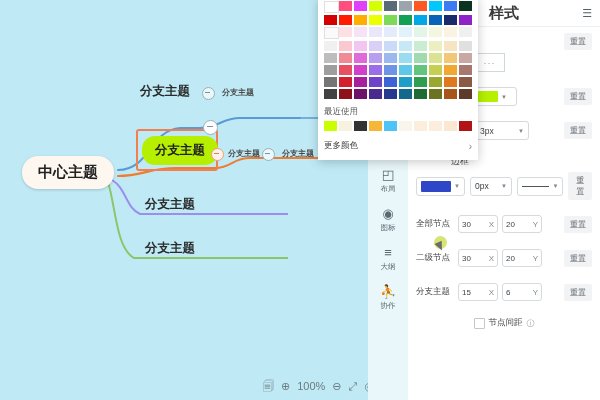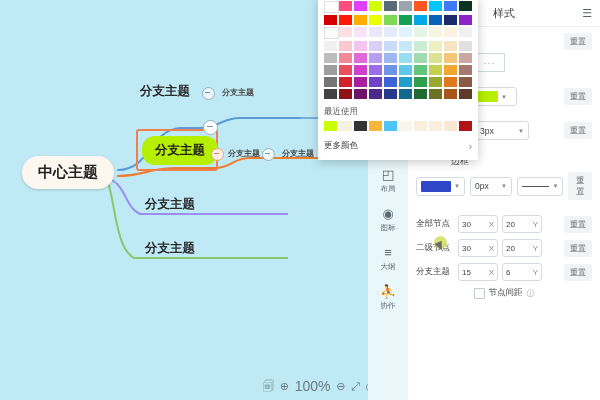--- a/index.html
+++ b/index.html
@@ -28,37 +28,37 @@
   .collapse.big{width:13px;height:13px;background:#fff;border-color:#9ab0b8;}
   .collapse.big:before{left:3px;top:5px;width:6px;}
   .collapse.orange{border-color:#f0a070;background:#fdf2ec;}
   .collapse.orange:before{background:#e08050;}
 
   
   #bottombar{position:absolute;left:255px;bottom:3px;width:145px;height:22px;
              display:flex;align-items:center;justify-content:space-between;
              padding:0 8px;box-sizing:border-box;}
   #bottombar .tb{color:#6a7a80;font-size:11px;line-height:1;cursor:pointer;}
-  #bottombar .zl{font-size:14px;color:#6a7a80;}
+  #bottombar .zl{font-size:11px;color:#6a7a80;}
 
   
   #rail{position:absolute;left:368px;top:0;width:40px;height:400px;
         background:#e9f7fb;display:flex;flex-direction:column;align-items:center;
         padding-top:168px;box-sizing:border-box;}
   .rail-item{width:40px;margin-bottom:13px;display:flex;flex-direction:column;
              align-items:center;cursor:pointer;}
   .rail-ico{font-size:13px;color:#5a6a72;line-height:14px;height:14px;}
   .rail-txt{font-size:7.5px;color:#5a6a72;margin-top:2px;}
 
   
   #panel{position:absolute;left:408px;top:0;width:192px;height:400px;
          background:#fff;box-sizing:border-box;}
   #panel-head{height:26px;display:flex;align-items:center;justify-content:center;
               position:relative;border-bottom:1px solid #eceff1;}
-  #panel-head .ttl{font-size:11px;color:#3a3a3a;font-weight:normal;}
+  #panel-head .ttl{font-size:15px;color:#3a3a3a;font-weight:bold;}
   #panel-head .rico{position:absolute;right:8px;font-size:11px;color:#55606a;}
 
   .sec{padding:6px 8px 2px 8px;}
   .sec-ttl{font-size:9px;color:#555;margin-bottom:4px;margin-left:35px;}
   .row{display:flex;align-items:center;gap:5px;margin-bottom:7px;}
 
   .shape{width:31px;height:19px;border:1px solid #cfd8dc;background:#fff;box-sizing:border-box;}
   .shape.round-l{border-radius:10px 0 0 10px;border-color:#f0a070;}
   .shape.rect{border-color:#9ab8c2;}
   .shape.ellipse{border-radius:50%;border-color:#9cc2ae;}
@@ -75,21 +75,21 @@
   .ctl .cv{flex:1;}
   .ctl .car{font-size:6px;color:#888;margin-left:3px;}
 
   .sw{width:30px;height:11px;border-radius:1px;}
   .numbox{width:42px;justify-content:space-between;}
   .spin{display:flex;flex-direction:column;line-height:4px;font-size:5px;color:#888;}
   .selbox{width:54px;}
   .linebox{width:60px;}
   .line-prev{flex:1;height:1px;background:#555;}
 
-  .nsrow{display:flex;align-items:center;gap:4px;margin-bottom:6px;}
+  .nsrow{display:flex;align-items:center;gap:4px;margin-bottom:16px;}
   .nslab{font-size:8.5px;color:#444;width:38px;}
   .nsin{border:1px solid #d4dade;border-radius:3px;height:18px;width:40px;
         box-sizing:border-box;display:flex;align-items:center;padding:0 3px;
         justify-content:space-between;font-size:8px;color:#444;background:#fff;}
   .nsin .ax{color:#888;}
 
   .applyrow{display:flex;align-items:center;justify-content:center;gap:4px;margin-top:6px;}
   .cbx{width:9px;height:9px;border:1px solid #c2c8cc;border-radius:1px;background:#fff;}
   .applytxt{font-size:8.5px;color:#444;}
   .qm{font-size:8px;color:#9aa0a6;}

